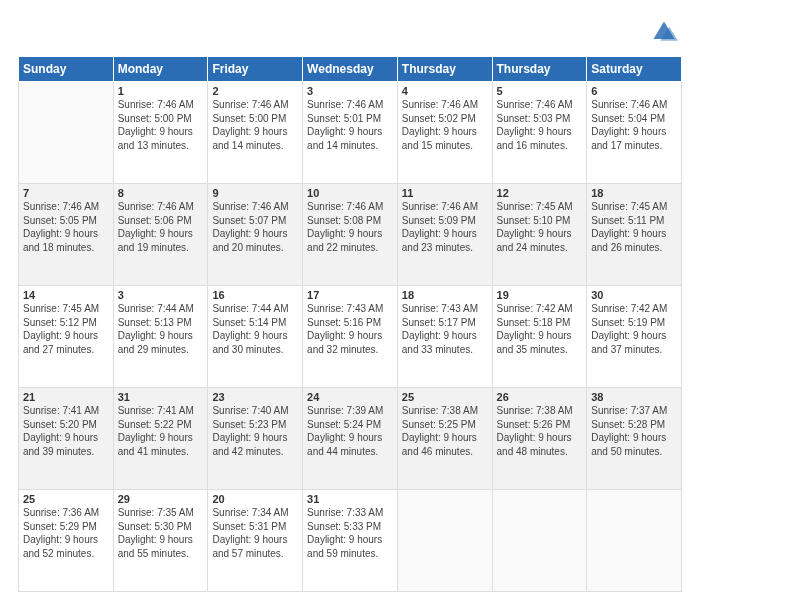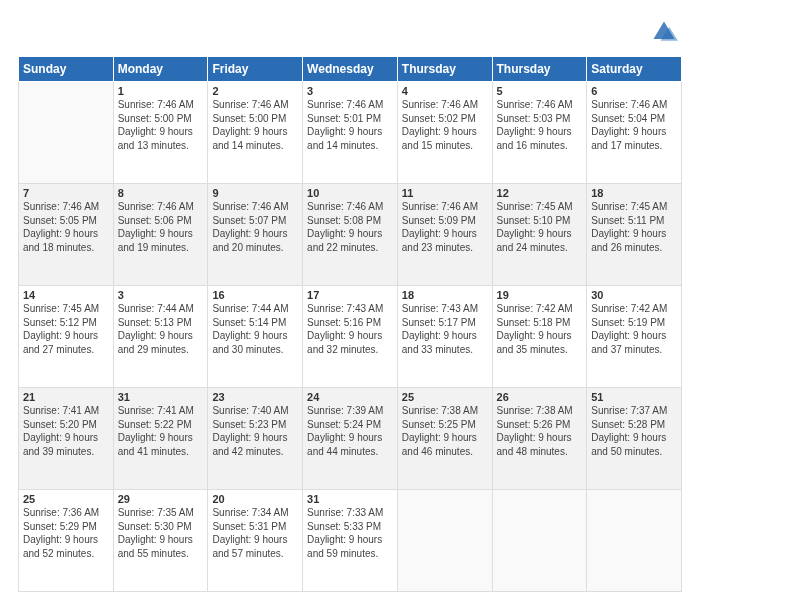--- a/index.html
+++ b/index.html
@@ -244,21 +244,21 @@
           </td>
           <td>
             <span class="day-number">25</span>
             <div class="day-info">Sunrise: 7:38 AM<br>Sunset: 5:25 PM<br>Daylight: 9 hours<br>and 46 minutes.</div>
           </td>
           <td>
             <span class="day-number">26</span>
             <div class="day-info">Sunrise: 7:38 AM<br>Sunset: 5:26 PM<br>Daylight: 9 hours<br>and 48 minutes.</div>
           </td>
           <td>
-            <span class="day-number">51</span>
+            <span class="day-number">38</span>
             <div class="day-info">Sunrise: 7:37 AM<br>Sunset: 5:28 PM<br>Daylight: 9 hours<br>and 50 minutes.</div>
           </td>
         </tr>
         <tr>
           <td>
             <span class="day-number">25</span>
             <div class="day-info">Sunrise: 7:36 AM<br>Sunset: 5:29 PM<br>Daylight: 9 hours<br>and 52 minutes.</div>
           </td>
           <td>
             <span class="day-number">29</span>

